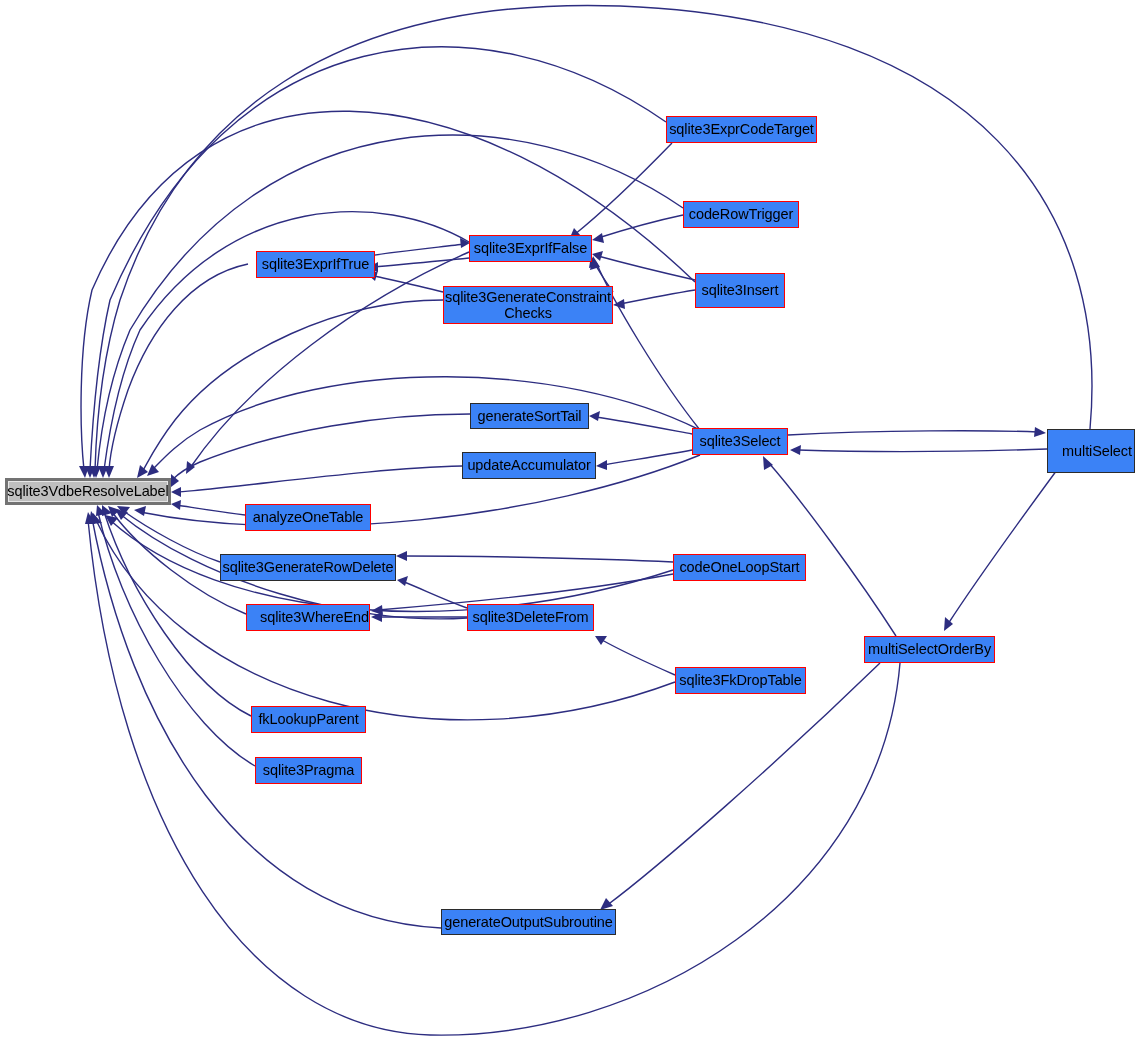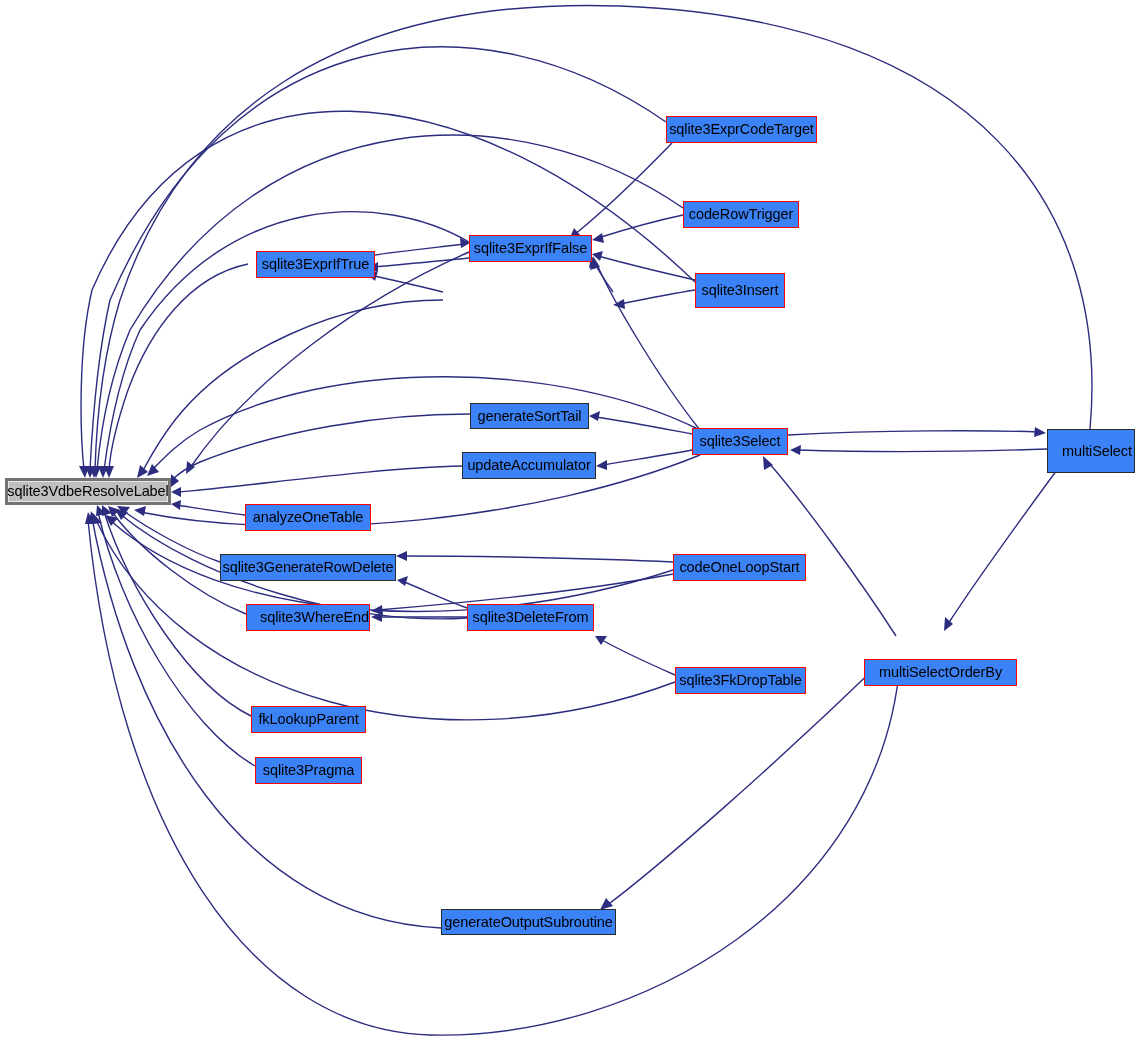--- a/index.html
+++ b/index.html
@@ -228,20 +228,24 @@
   </div>
 
   <div class="node" style="left:256px; top:251px; width:119px; height:27px;">
     <span>sqlite3ExprIfTrue</span>
   </div>
 
   <div class="node" style="left:695px; top:273px; width:90px; height:35px;">
     <span>sqlite3Insert</span>
   </div>
 
+  <div class="node" style="left:443px; top:286px; width:170px; height:38px;">
+    <span>sqlite3GenerateConstraint
+Checks</span>
+  </div>
 
   <div class="node black" style="left:470px; top:403px; width:119px; height:26px;">
     <span>generateSortTail</span>
   </div>
 
   <div class="node" style="left:692px; top:428px; width:96px; height:27px;">
     <span>sqlite3Select</span>
   </div>
 
   <div class="node black" style="left:1047px; top:429px; width:88px; height:44px;padding-left:12px;">
@@ -265,21 +269,21 @@
   </div>
 
   <div class="node" style="left:246px; top:604px; width:124px; height:27px;justify-content:flex-end;">
     <span>sqlite3WhereEnd</span>
   </div>
 
   <div class="node" style="left:467px; top:604px; width:127px; height:27px;">
     <span>sqlite3DeleteFrom</span>
   </div>
 
-  <div class="node" style="left:864px; top:636px; width:153px; height:27px;margin-top:23px;">
+  <div class="node" style="left:864px; top:636px; width:131px; height:27px;">
     <span>multiSelectOrderBy</span>
   </div>
 
   <div class="node" style="left:675px; top:667px; width:131px; height:27px;">
     <span>sqlite3FkDropTable</span>
   </div>
 
   <div class="node" style="left:251px; top:706px; width:115px; height:27px;">
     <span>fkLookupParent</span>
   </div>

